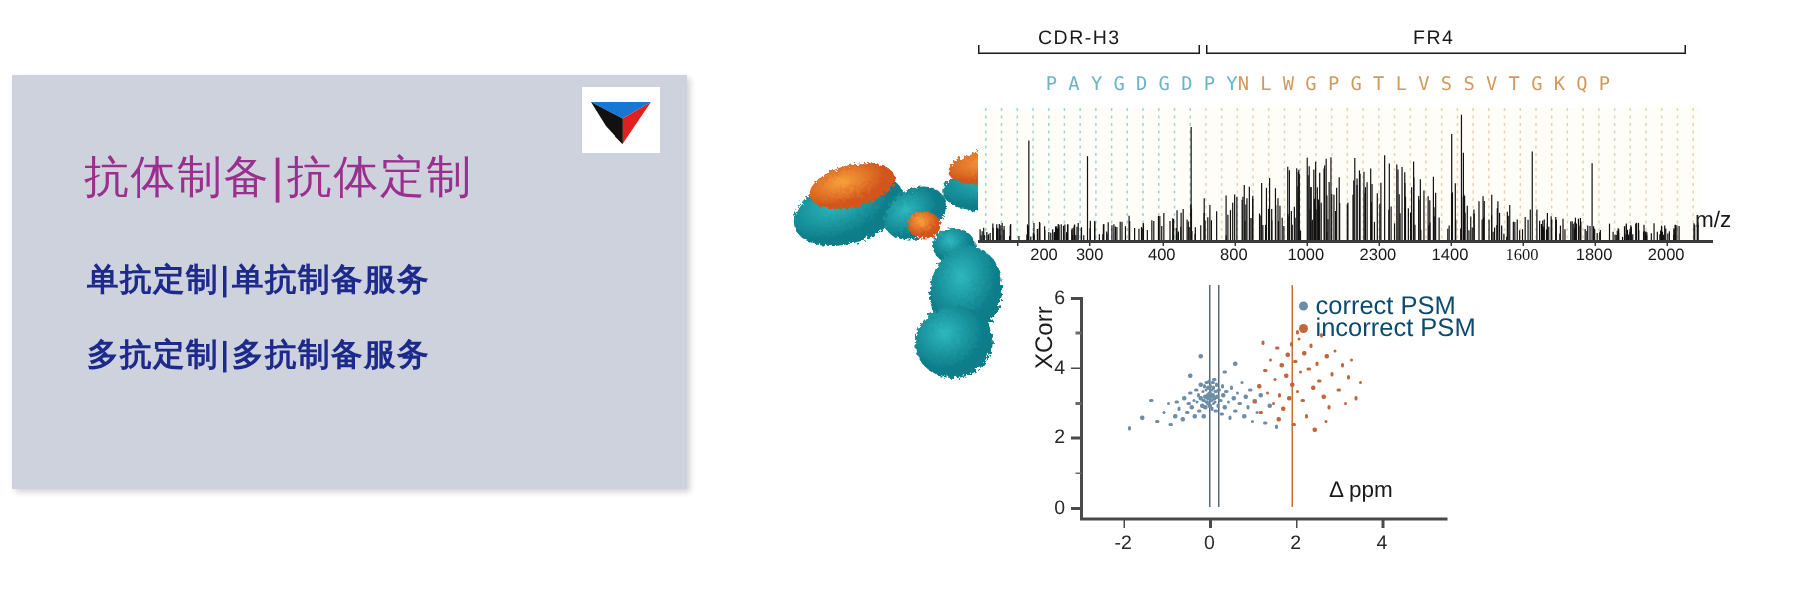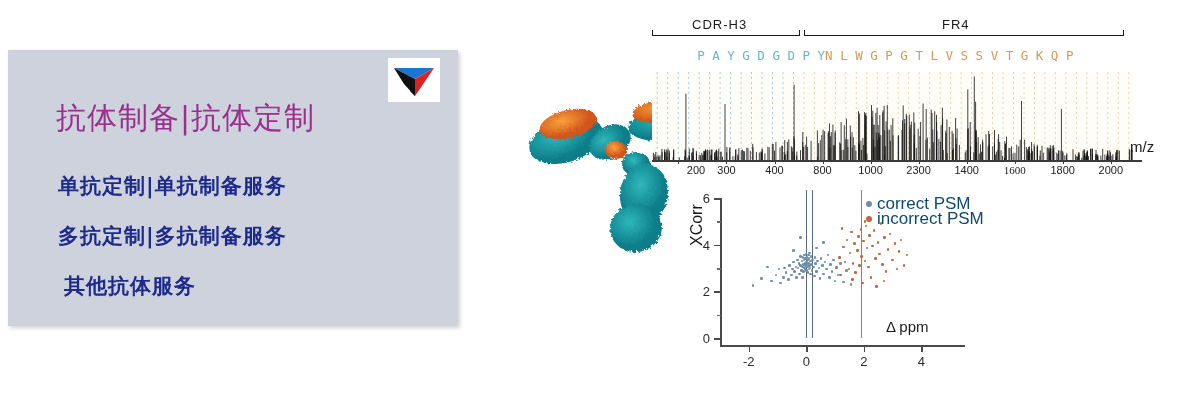--- a/index.html
+++ b/index.html
@@ -126,21 +126,20 @@
       <polygon points="46,10 27,21 27,38" fill="#e02020"></polygon>
       <polygon points="6,10 27,21 27,38 16,26" fill="#111111"></polygon>
       <polygon points="27,21 27,38 22,33" fill="#111111"></polygon>
     </svg>
   </div>
 
   <div id="promo-title" style="color: rgb(155, 47, 142);">抗体制备|抗体定制</div>
 
   <div class="promo-link" id="promo-link-0" style="color: rgb(29, 42, 140);">单抗定制|单抗制备服务</div>
   <div class="promo-link" id="promo-link-1" style="color: rgb(29, 42, 140);">多抗定制|多抗制备服务</div>
-  <div class="promo-link" id="promo-link-2" style="color: rgb(29, 42, 140);">其他抗体服务</div>
 </div>
 
 <div id="figure">
 
   <svg id="antibody" style="position:absolute;left:4px;top:78px;" width="190" height="200" viewBox="0 0 190 200">
     <defs>
       <radialGradient id="teal" cx="40%" cy="35%">
         <stop offset="0%" stop-color="#2fb8bd"></stop>
           <stop offset="100%" stop-color="#0d7d8a"></stop>
       </radialGradient>

